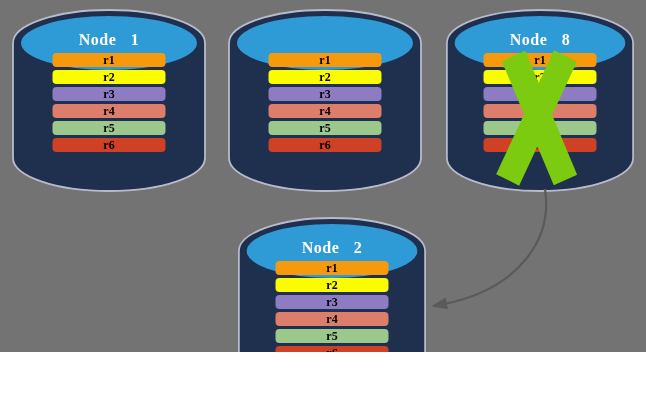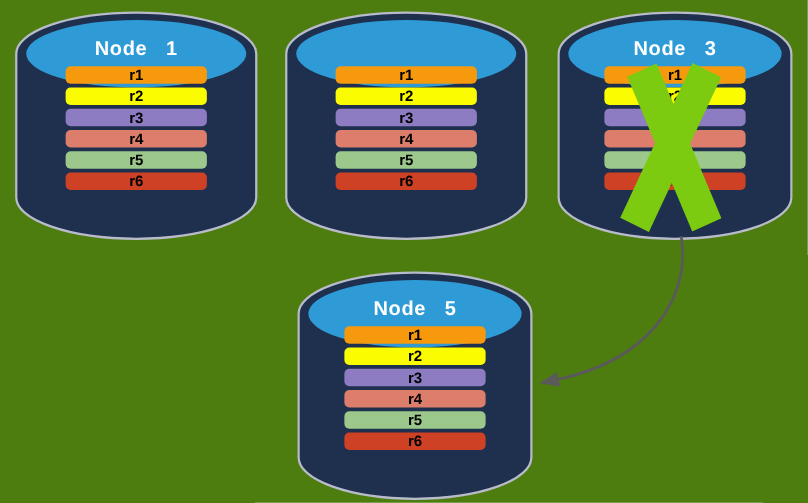--- a/index.html
+++ b/index.html
@@ -1,22 +1,22 @@
 <!DOCTYPE html>
 <html><head>
 <meta charset="utf-8">
 <style>
   html, body { margin: 0; padding: 0; }
   #canvas {
     position: relative;
     width: 646px;
-    height: 402px;
-    background: #4d7c0f;
+    height: 352px;
+    background: #737373;
     overflow: hidden;
-    font-family: Liberation Sans, sans-serif;
+    font-family: Liberation Serif, serif;
   }
   #arrow-layer {
     position: absolute;
     left: 0; top: 0;
     width: 646px; height: 402px;
     pointer-events: none;
     z-index: 5;
   }
   .node { position: absolute; }
   .cyl {
@@ -104,40 +104,40 @@
         <div class="record" style="background:#DC7E6B;color:#000000">r4</div>
         <div class="record" style="background:#9CC98B;color:#000000">r5</div>
         <div class="record" style="background:#CF4125;color:#000000">r6</div>
       </div>
      </div>
     <div class="node" style="left: 444px; top: 5px; width: 192px; height: 190px;">
       <svg class="cyl" viewBox="0 0 198 190" preserveAspectRatio="none">
        <path d="M3,38 A96,33 0 0 1 195,38 L195,153 A96,33 0 0 1 3,153 Z" fill="#1F2F4E" stroke="#B8BBCA" stroke-width="1.8"></path>
        <ellipse cx="99" cy="38" rx="88" ry="27" fill="#2E9AD6"></ellipse>
      </svg>
-     <div class="node-title" style="color:#FFFFFF">Node 3</div>
+     <div class="node-title" style="color:#FFFFFF">Node 8</div>
      <div class="records">
         <div class="record" style="background:#F6990D;color:#000000">r1</div>
         <div class="record" style="background:#FCFC00;color:#000000">r2</div>
         <div class="record" style="background:#8D7CC1;color:#000000">r3</div>
         <div class="record" style="background:#DC7E6B;color:#000000">r4</div>
         <div class="record" style="background:#9CC98B;color:#000000">r5</div>
         <div class="record" style="background:#CF4125;color:#000000">r6</div>
       </div>
      <svg class="xmark" viewBox="0 0 100 136" preserveAspectRatio="none">
          <line x1="24" y1="7" x2="77" y2="129" stroke="#7CCB10" stroke-width="26" stroke-linecap="butt"></line>
          <line x1="77" y1="7" x2="18" y2="129" stroke="#7CCB10" stroke-width="26" stroke-linecap="butt"></line>
        </svg>
     </div>
     <div class="node" style="left: 236px; top: 213px; width: 192px; height: 190px;">
       <svg class="cyl" viewBox="0 0 198 190" preserveAspectRatio="none">
        <path d="M3,38 A96,33 0 0 1 195,38 L195,153 A96,33 0 0 1 3,153 Z" fill="#1F2F4E" stroke="#B8BBCA" stroke-width="1.8"></path>
        <ellipse cx="99" cy="38" rx="88" ry="27" fill="#2E9AD6"></ellipse>
      </svg>
-     <div class="node-title" style="color:#FFFFFF">Node 5</div>
+     <div class="node-title" style="color:#FFFFFF">Node 2</div>
      <div class="records">
         <div class="record" style="background:#F6990D;color:#000000">r1</div>
         <div class="record" style="background:#FCFC00;color:#000000">r2</div>
         <div class="record" style="background:#8D7CC1;color:#000000">r3</div>
         <div class="record" style="background:#DC7E6B;color:#000000">r4</div>
         <div class="record" style="background:#9CC98B;color:#000000">r5</div>
         <div class="record" style="background:#CF4125;color:#000000">r6</div>
       </div>
      </div>
   </div>

